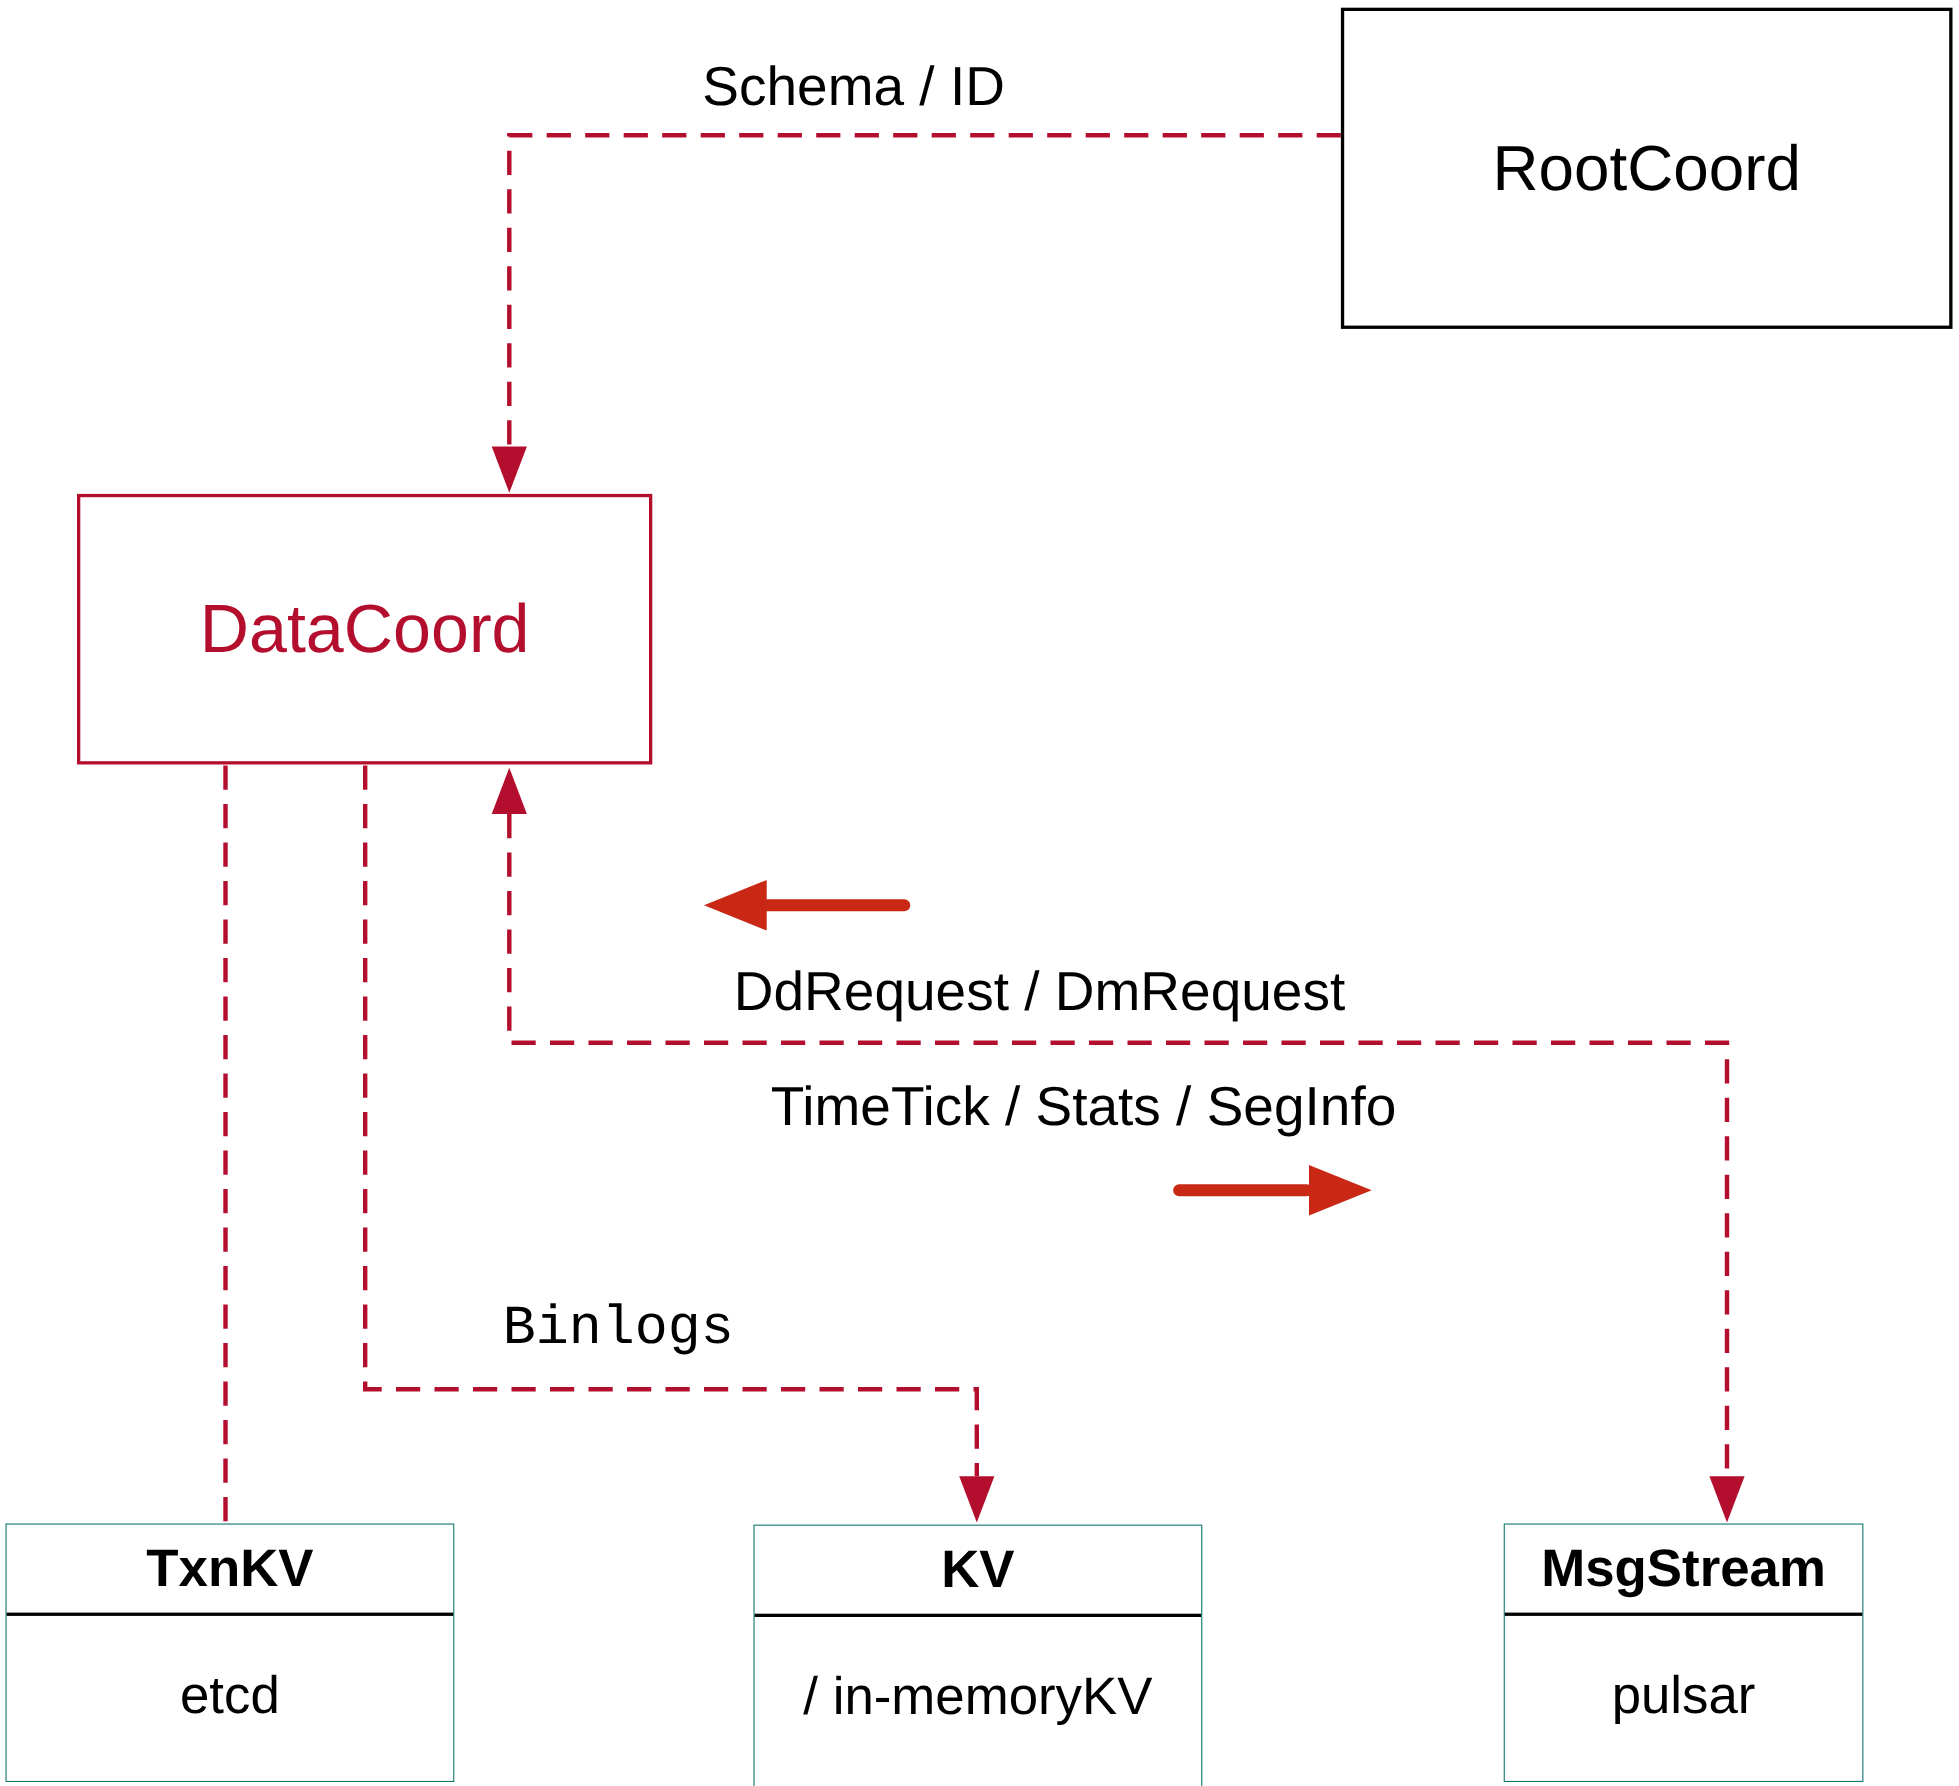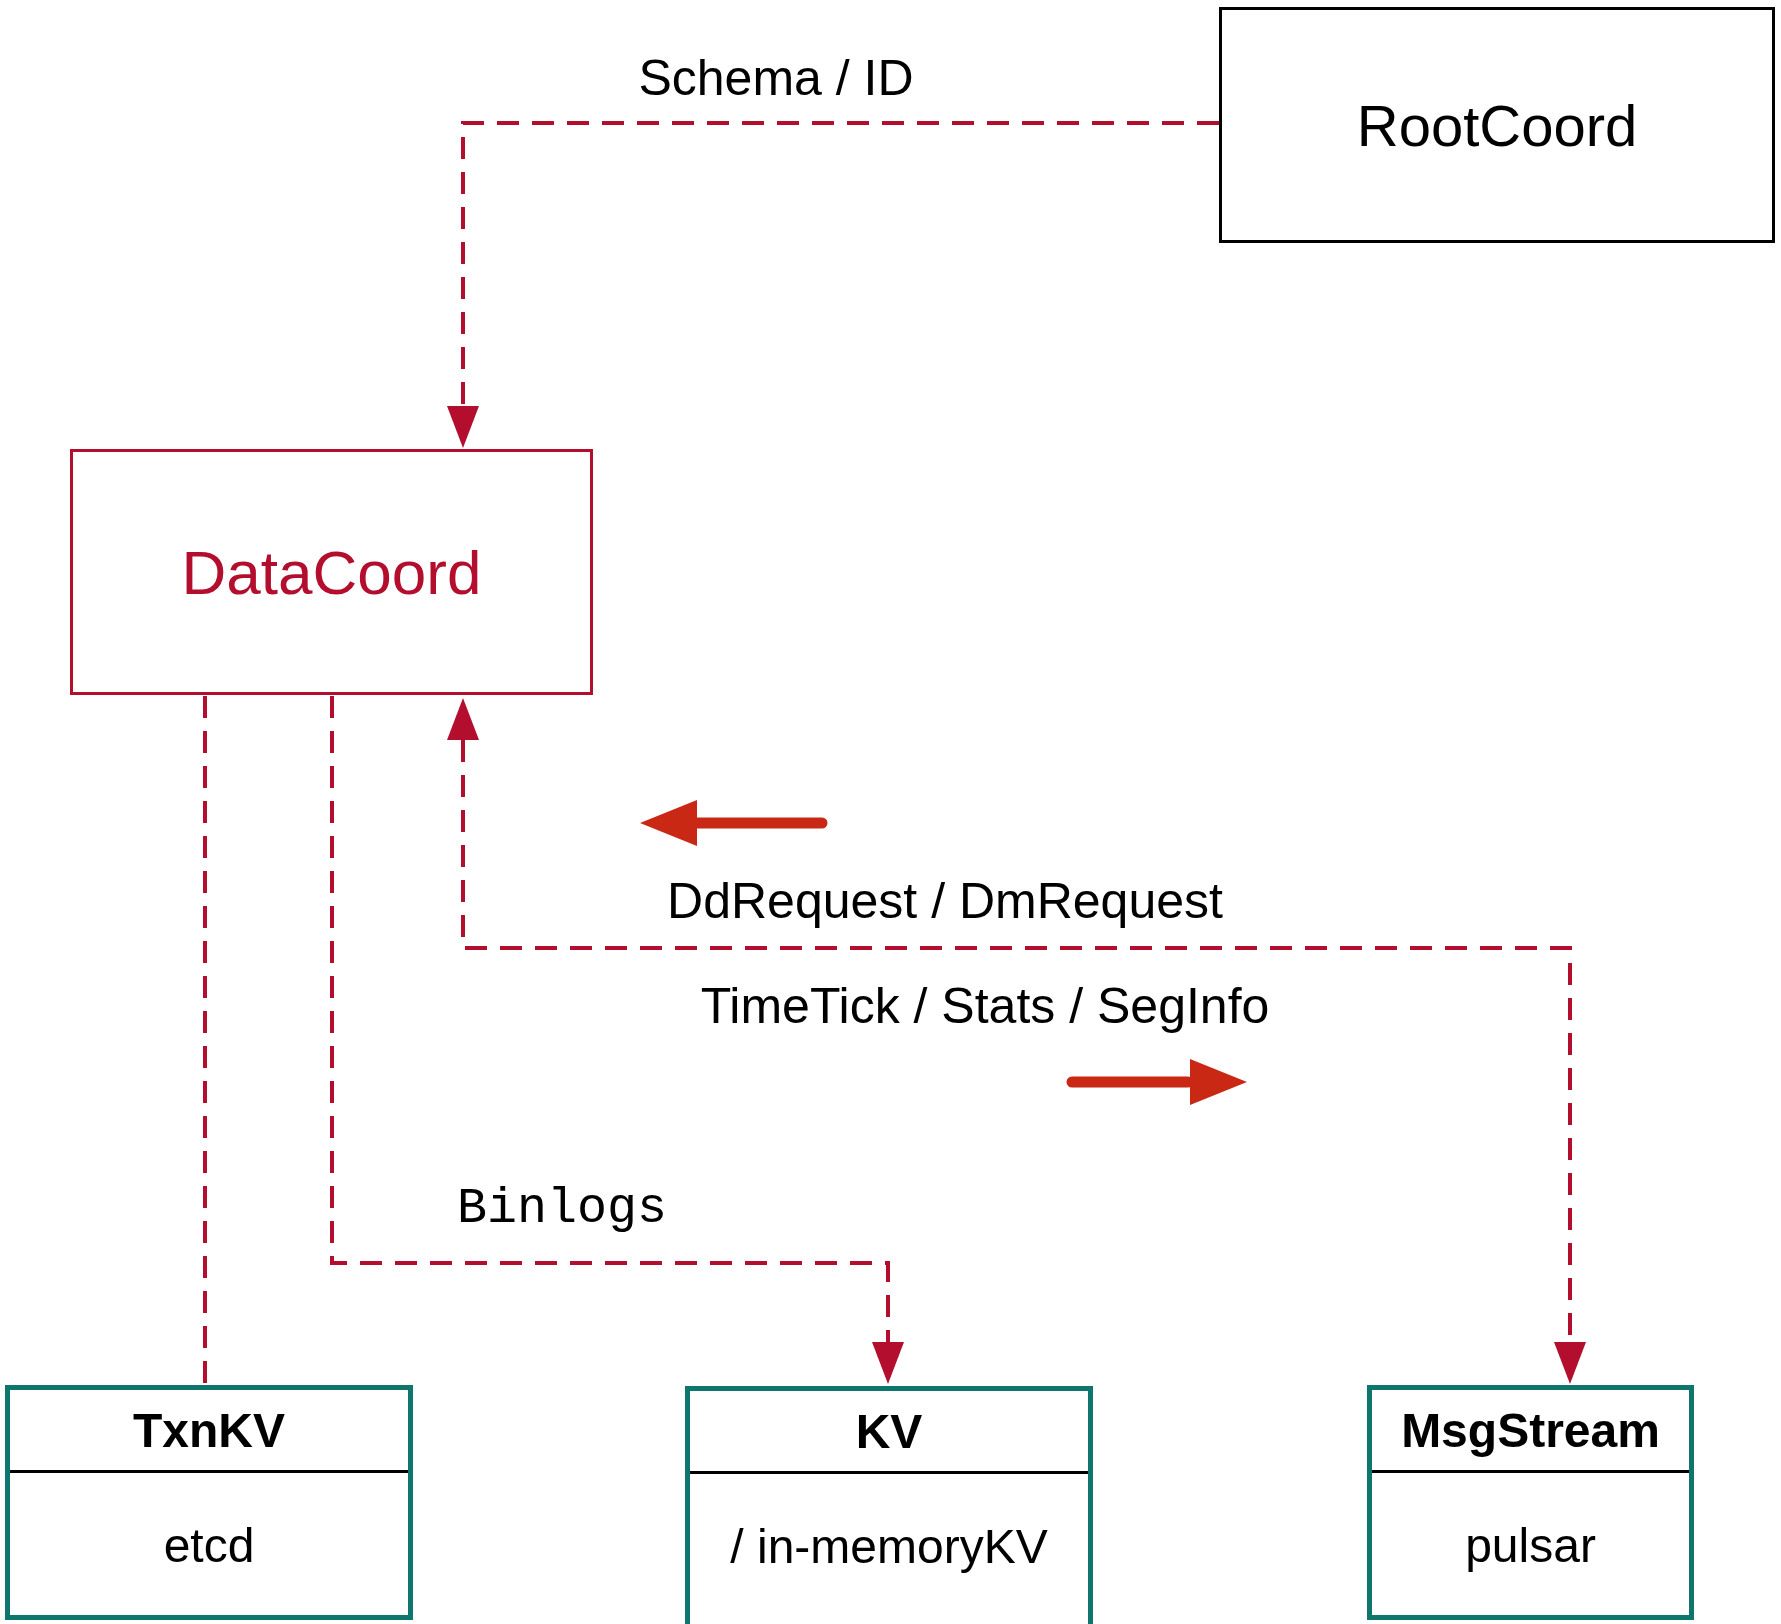--- a/index.html
+++ b/index.html
@@ -9,33 +9,33 @@
     height: 1624px;
     background: #ffffff;
     font-family: "Liberation Sans", sans-serif;
     overflow: hidden;
   }
   .wires { position: absolute; left: 0; top: 0; width: 1781px; height: 1624px; }
 
   .box { position: absolute; box-sizing: border-box; background: #ffffff; }
 
   .rootcoord {
-    left: 1219px; top: 7px; width: 556px; height: 236px;
+    left: 1219px; top: 7px; width: 556px; height: 292px;
     border: 3px solid #000000;
     display: flex; align-items: center; justify-content: center;
     font-size: 58px; color: #000000;
   }
   .datacoord {
     left: 70px; top: 449px; width: 523px; height: 246px;
     border: 3px solid #b30e2e;
     display: flex; align-items: center; justify-content: center;
     font-size: 62px; color: #b30e2e;
   }
 
-  .store { border: 5px solid #0f766e; }
+  .store { border: 1px solid #0f766e; }
   .store .hdr {
     box-sizing: border-box; height: 83px; border-bottom: 3px solid #000000;
     display: flex; align-items: center; justify-content: center;
     font-size: 48px; font-weight: bold; color: #000000;
   }
   .store .bdy {
     box-sizing: border-box;
     display: flex; flex-direction: column; align-items: center; justify-content: center;
     font-size: 48px; color: #000000; line-height: 62px; text-align: center;
   }

